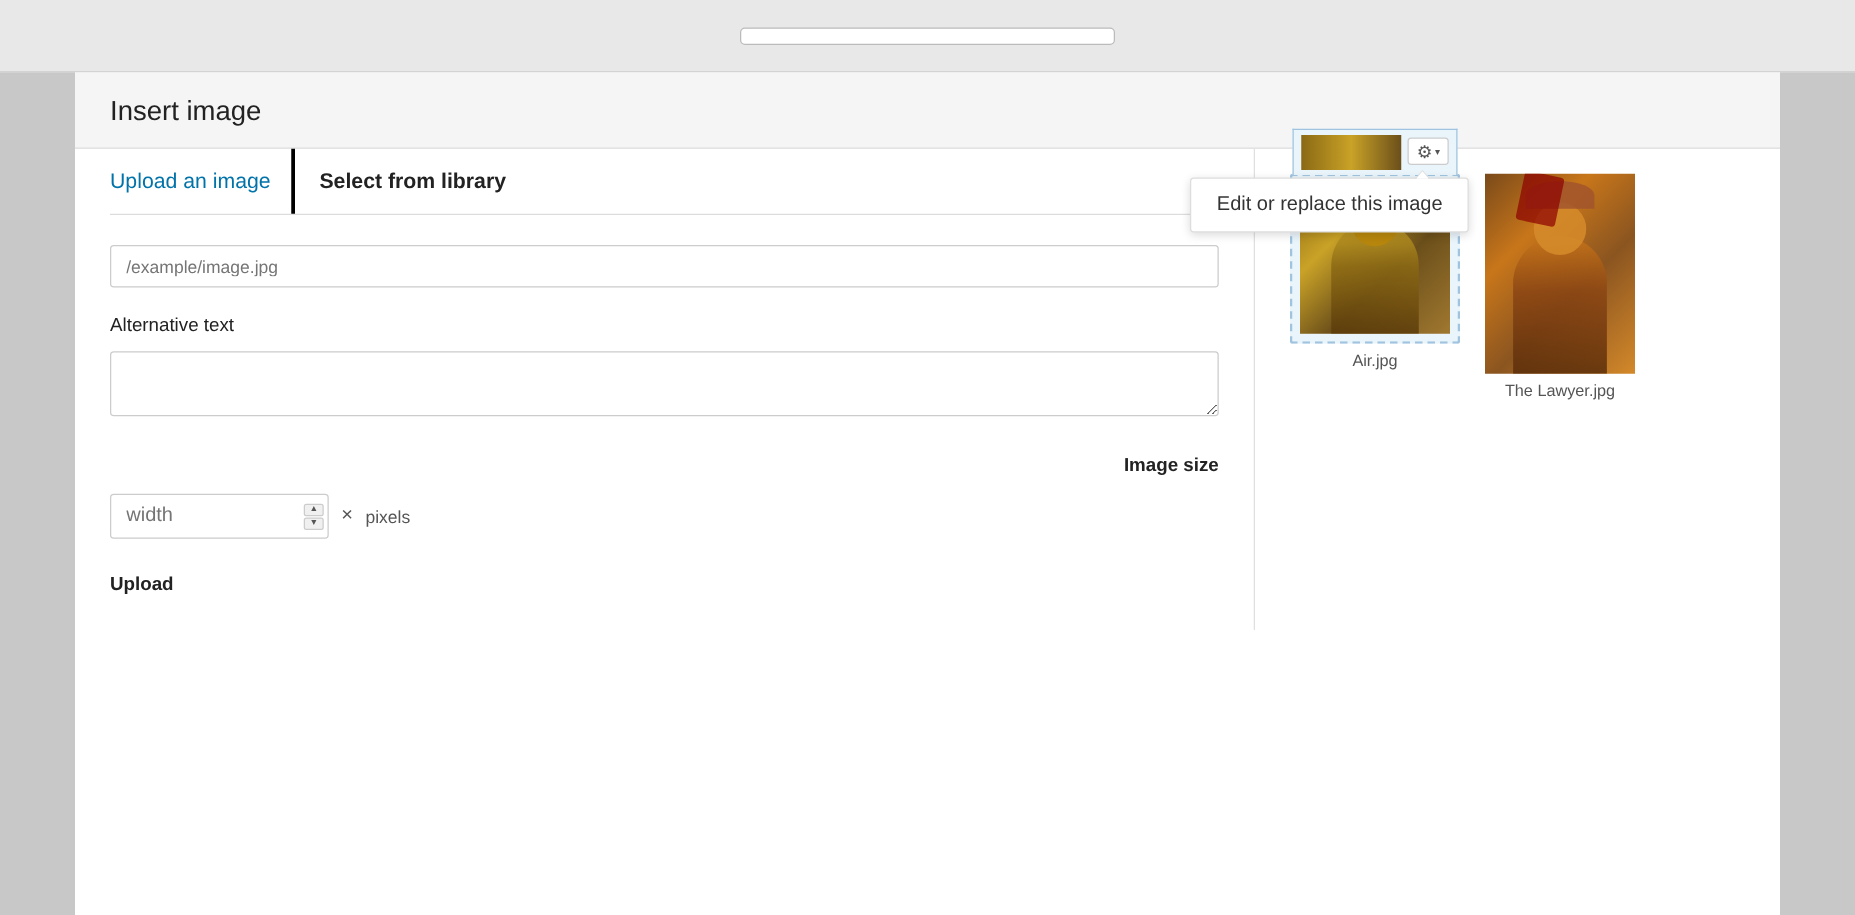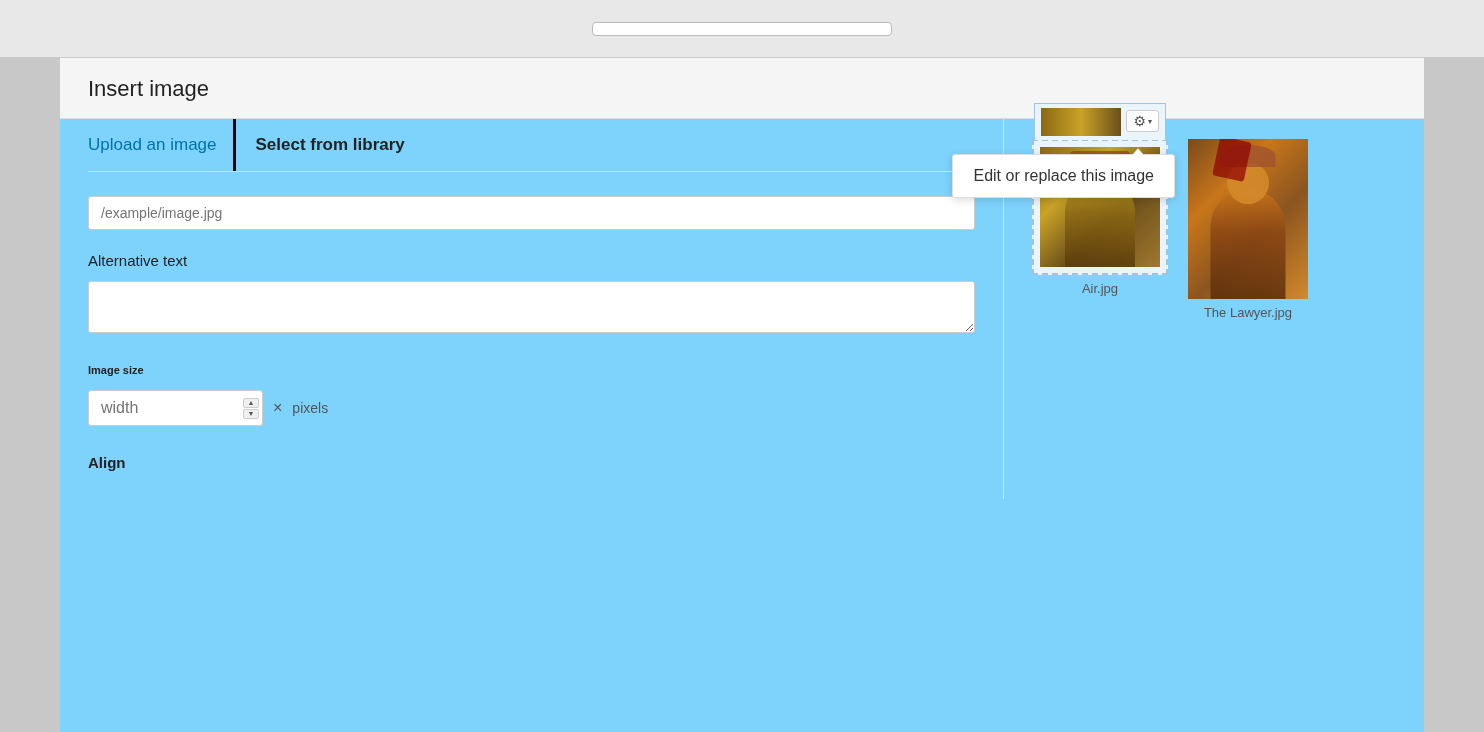--- a/index.html
+++ b/index.html
@@ -25,21 +25,21 @@
       border: 1px solid #bbb;
       border-radius: 4px;
       padding: 6px 24px;
       font-size: 13px;
       color: #666;
       min-width: 300px;
       text-align: center;
     }
 
     .dialog {
-      background: #7dd3fc;
+      background: #ffffff;
       margin: 0 60px;
       min-height: 674px;
       position: relative;
     }
 
     .dialog-title {
       font-size: 22px;
       font-weight: 400;
       padding: 18px 28px 16px;
       border-bottom: 1px solid #ddd;
@@ -109,23 +109,24 @@
       padding: 8px 12px;
       border: 1px solid #ccc;
       border-radius: 3px;
       font-size: 14px;
       height: 52px;
       margin-bottom: 28px;
       outline: none;
     }
 
     .image-size-label {
-      font-size: 11px;
+      font-size: 15px;
       font-weight: 700;
       margin-bottom: 14px;
+      text-align: right;
     }
 
     .size-row {
       display: flex;
       align-items: center;
       gap: 10px;
       margin-bottom: 28px;
     }
 
     .size-input-wrap {
@@ -236,21 +237,21 @@
       font-size: 14px;
     }
 
     .settings-btn .arrow {
       font-size: 8px;
     }
 
     
     .tooltip {
       position: absolute;
-      top: 50px;
+      top: 38px;
       right: -10px;
       background: white;
       border: 1px solid #ddd;
       border-radius: 3px;
       padding: 12px 20px;
       font-size: 16px;
       color: #333;
       white-space: nowrap;
       box-shadow: 0 2px 8px rgba(0,0,0,0.15);
       z-index: 100;
@@ -343,21 +344,21 @@
             <div class="spinner-btn">▼</div>
           </div>
         </div>
 
         <span class="multiply-sign">×</span>
 
 
         <span class="pixels-label">pixels</span>
       </div>
 
-      <div class="align-label">Align</div>
+      <div class="align-label">Upload</div>
     </div>
 
     <div class="right-panel">
       <div class="library-grid">
 
         <div class="image-card selected">
           <div class="image-card-inner">
 
             <div style="position:absolute; top:-38px; left:0; right:0; display:flex; align-items:center; justify-content:space-between; background:#eaf4fb; padding:4px 6px; border:1px solid #a0c4e0; border-bottom:none;">
               <div class="sim-strip"></div>

